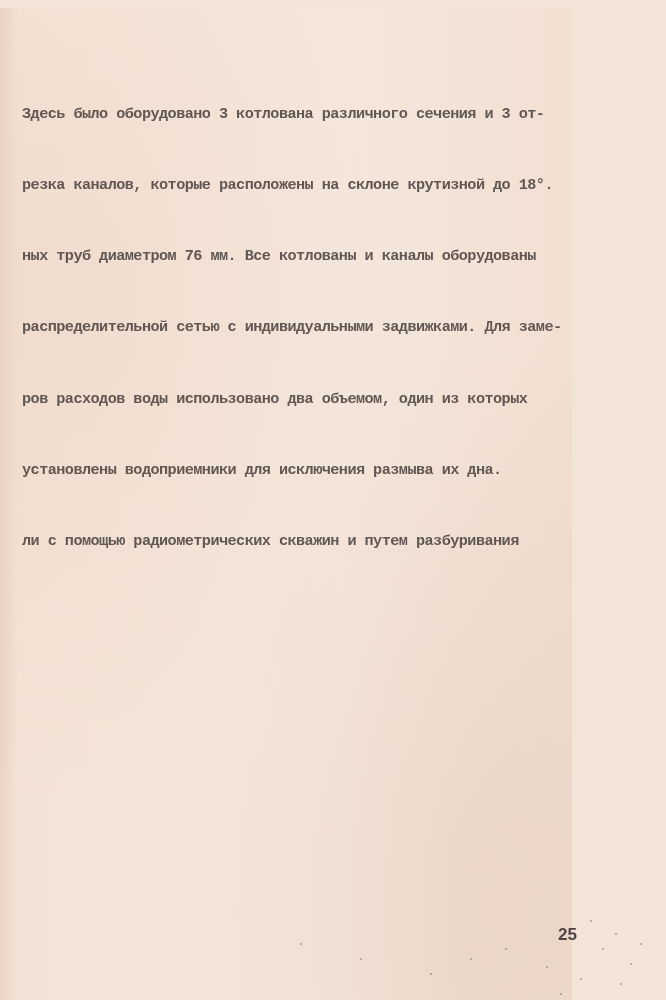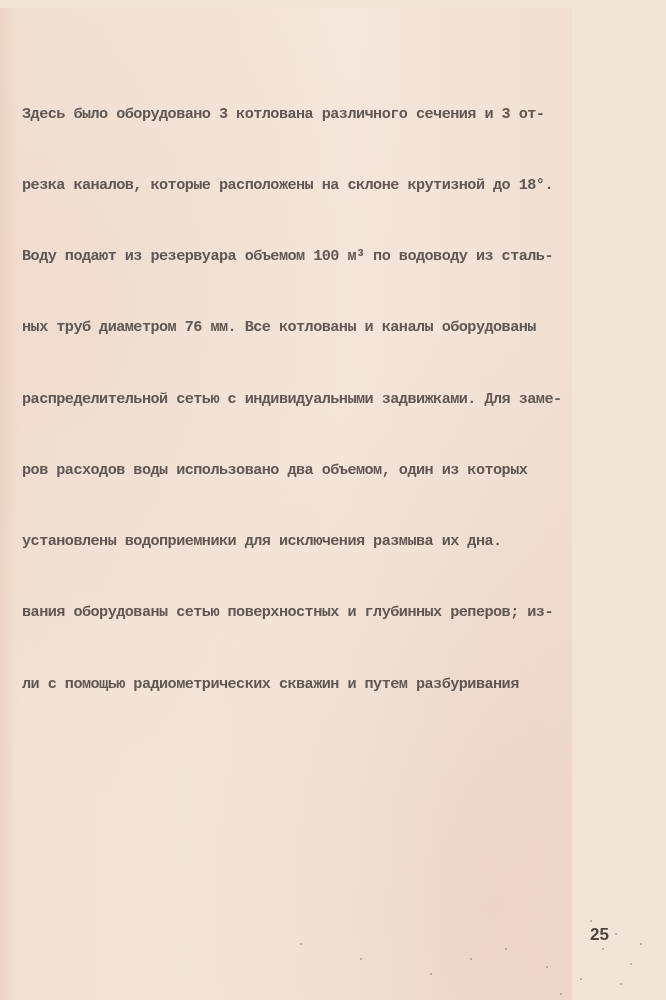--- a/index.html
+++ b/index.html
@@ -46,43 +46,40 @@
       padding-left: 26px;
     }
     .page-number {
       position: absolute;
       left: 558px;
       top: 917px;
       font-family: "Liberation Sans", sans-serif;
       font-size: 17px;
       color: #4e4542;
       font-weight: bold;
-      margin-left: 32px;
     }
     .speckles span {
       position: absolute;
       width: 2px;
       height: 2px;
       border-radius: 1px;
       background: rgba(80,70,70,0.45);
     }
   </style>
 </head>
 <body>
 
 <div class="page">
   <div class="text-block">
     <span class="line">Здесь было оборудовано 3 котлована различного сечения и 3 от-</span>
     <span class="line">резка каналов, которые расположены на склоне крутизной до 18°.</span>
-    <span class="line">Воду подают из резервуара объемом 100 м³ по водоводу из сталь-</span>
     <span class="line">ных труб диаметром 76 мм. Все котлованы и каналы оборудованы</span>
     <span class="line">распределительной сетью с индивидуальными задвижками. Для заме-</span>
     <span class="line">ров расходов воды использовано два объемом, один из которых</span>
     <span class="line">установлены водоприемники для исключения размыва их дна.</span>
-    <span class="line">вания оборудованы сетью поверхностных и глубинных реперов; из-</span>
     <span class="line">ли с помощью радиометрических скважин и путем разбуривания</span>
     
     
     
     
     
     
     
     
     

